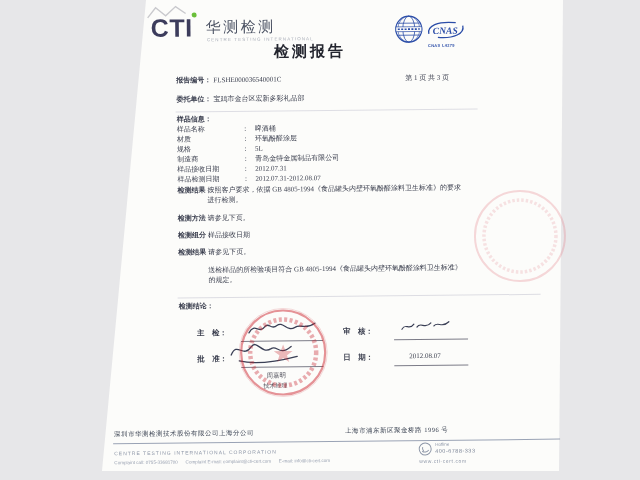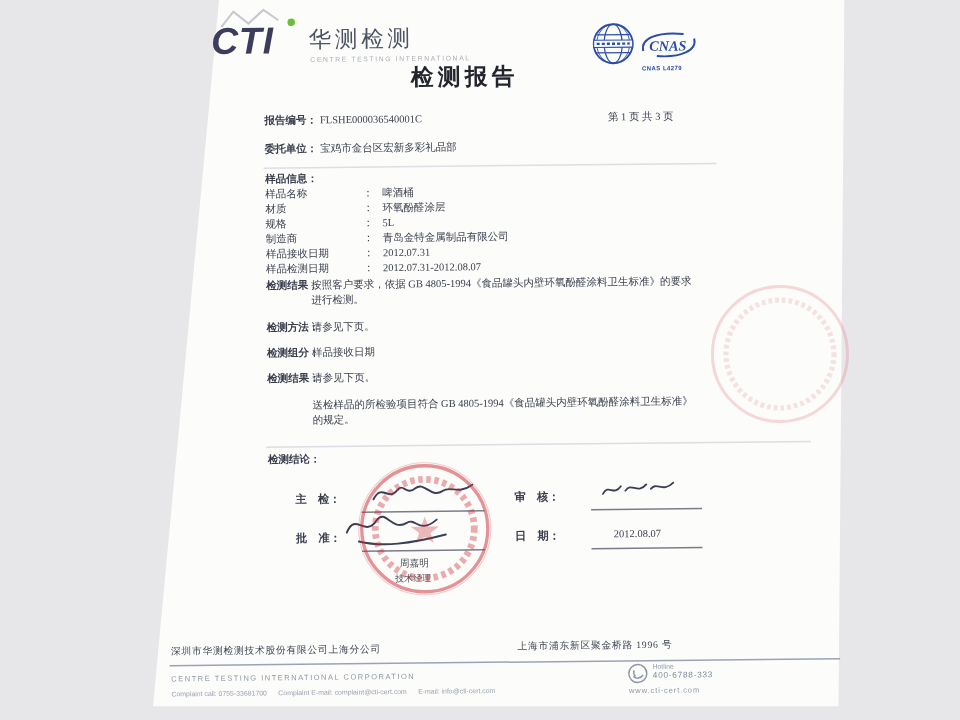--- a/index.html
+++ b/index.html
@@ -43,21 +43,21 @@
 <body>
 
 <div class="paper"></div>
 
 <div class="content">
 
   <svg class="abs" style="left:148px;top:2px;" width="44" height="18">
     <polyline points="2,14 10,4 20,12 30,3 40,10" fill="none" stroke="#c9c9cd" stroke-width="1.4"></polyline>
   </svg>
 
-  <div class="abs cti-word" style="left:143px;top:14px;font-style:italic;">CTI</div>
+  <div class="abs cti-word" style="left:153px;top:14px;">CTI</div>
   <div class="abs green-dot" style="left:194px;top:11px;"></div>
   <div class="abs logo-cn" style="left:208px;top:19px;">华测检测</div>
   <div class="abs logo-en" style="left:209px;top:36px;">CENTRE TESTING INTERNATIONAL</div>
 
   <svg class="abs" style="left:396px;top:15px;" width="30" height="30" viewBox="0 0 30 30">
     <circle cx="15" cy="15" r="13" fill="none" stroke="#2b4da8" stroke-width="1.2"></circle>
     <ellipse cx="15" cy="15" rx="6" ry="13" fill="none" stroke="#2b4da8" stroke-width="0.8"></ellipse>
     <ellipse cx="15" cy="15" rx="11" ry="13" fill="none" stroke="#2b4da8" stroke-width="0.6"></ellipse>
     <line x1="4" y1="9" x2="26" y2="9" stroke="#2b4da8" stroke-width="0.8"></line>
     <line x1="3" y1="21" x2="27" y2="21" stroke="#2b4da8" stroke-width="0.8"></line>

